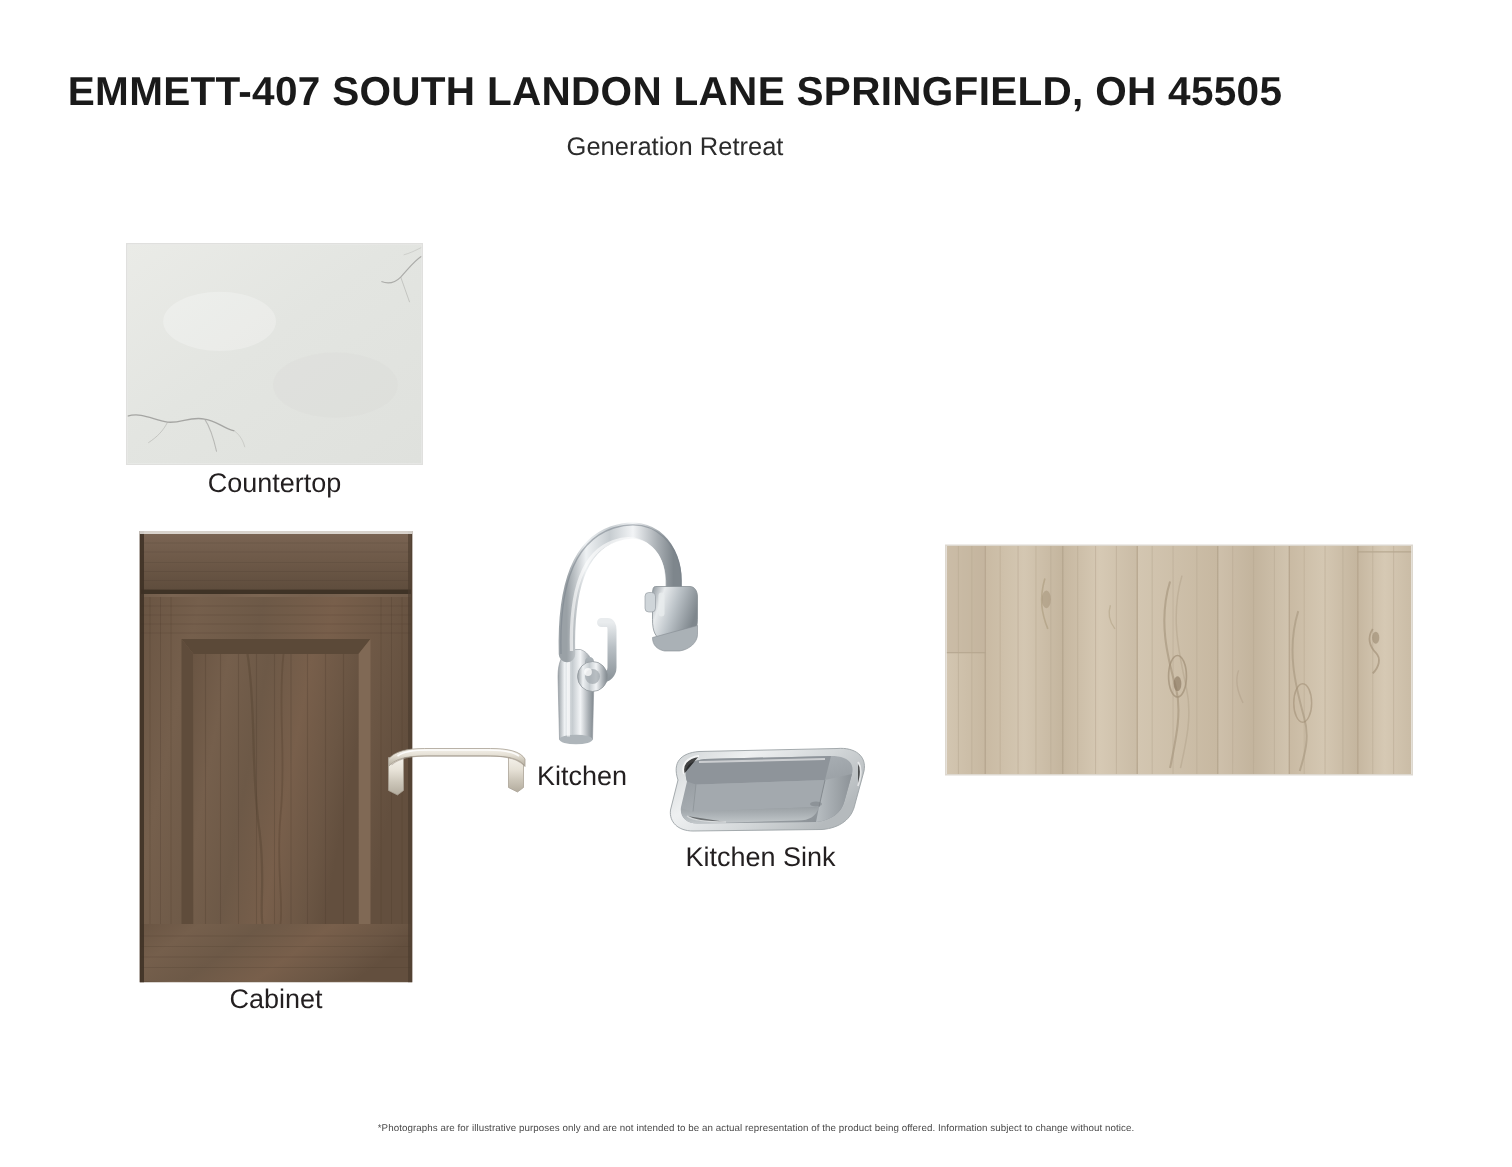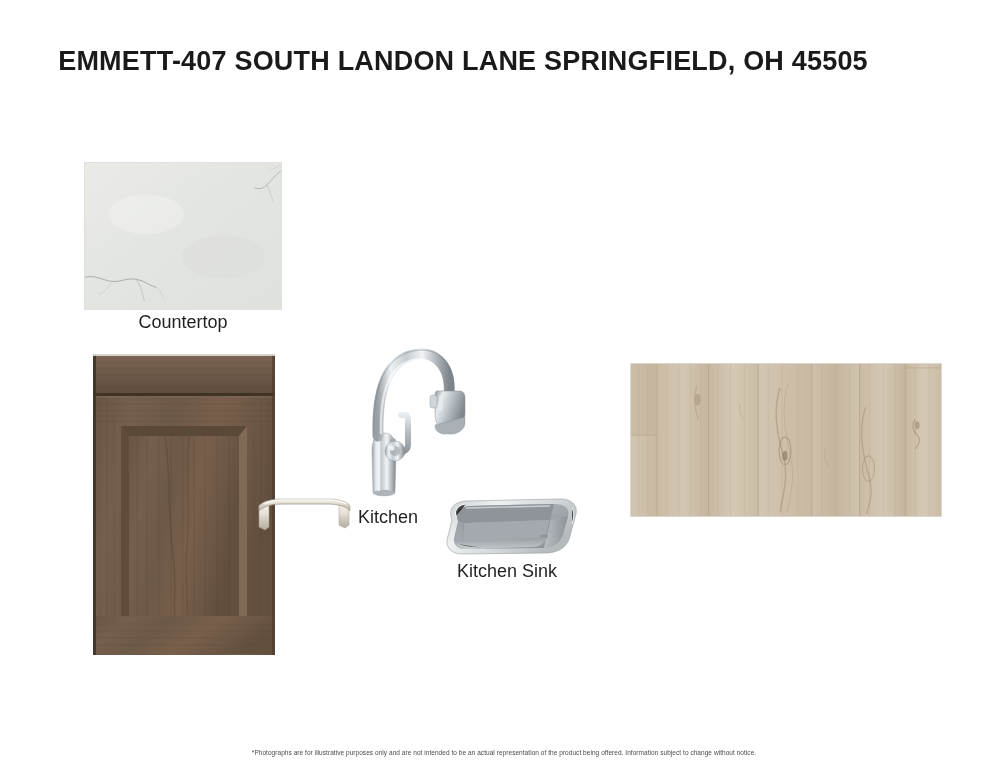--- a/index.html
+++ b/index.html
@@ -16,21 +16,21 @@
     position: relative;
     width: 1008px;
     height: 778px;
     background: #ffffff;
     overflow: hidden;
   }
 
   
   #header {
     position: absolute;
-    left: 13px;
+    left: 0;
     top: 44px;
     width: 900px;
     text-align: center;
   }
   #title {
     font-size: 27px;
     font-weight: bold;
     letter-spacing: 0.2px;
     color: #1a1a1a;
     line-height: 34px;
@@ -142,20 +142,21 @@
     letter-spacing: 0.05px;
   }
 </style>
 </head>
 <body>
 
 <div id="page">
 
   <div id="header">
     <div id="title">EMMETT-407 SOUTH LANDON LANE SPRINGFIELD, OH 45505</div>
+    <div id="subtitle">Generation Retreat</div>
   </div>
 
   <div id="countertop-swatch">
     <svg viewBox="0 0 198 148" preserveAspectRatio="none">
       <defs>
         <linearGradient id="ctGrad" x1="0" y1="0" x2="1" y2="1">
           <stop offset="0%" stop-color="#eaebe7"></stop>
           <stop offset="45%" stop-color="#e3e5e1"></stop>
           <stop offset="100%" stop-color="#dfe1dd"></stop>
         </linearGradient>
@@ -258,20 +259,21 @@
           <path d="M1,277 H181"></path>
           <path d="M1,284 H181"></path>
         <path d="M1,291 H181"></path>
       </g>
 
       <rect x="0" y="0" width="3" height="301" fill="#3d3024" opacity="0.85"></rect>
       <rect x="179" y="0" width="3" height="301" fill="#4a3b2d" opacity="0.6"></rect>
       <rect x="0" y="0" width="182" height="2" fill="#f2f0ec" opacity="0.8"></rect>
     </svg>
   </div>
+  <div class="label" id="cabinet-label">Cabinet</div>
 
   <div id="cabinet-handle">
     <svg viewBox="0 0 98 38">
       <defs>
         <linearGradient id="nickelGrad" x1="0" y1="0" x2="0" y2="1">
           <stop offset="0%" stop-color="#f4f1ea"></stop>
           <stop offset="35%" stop-color="#e6e1d6"></stop>
           <stop offset="65%" stop-color="#cdc7ba"></stop>
           <stop offset="100%" stop-color="#b3ac9e"></stop>
         </linearGradient>

